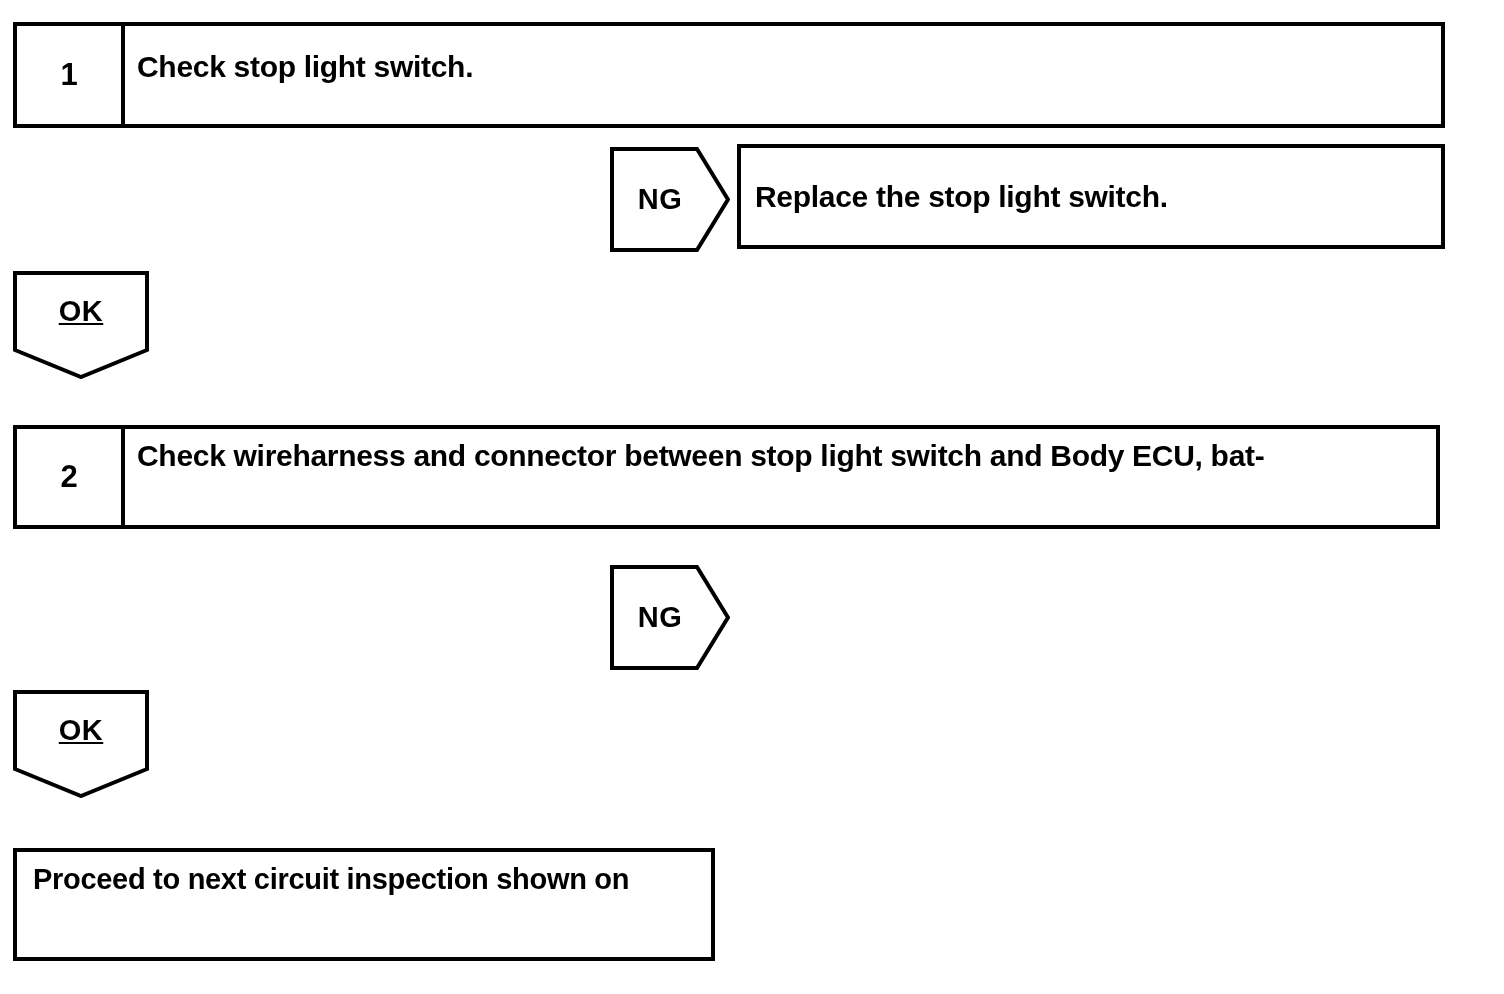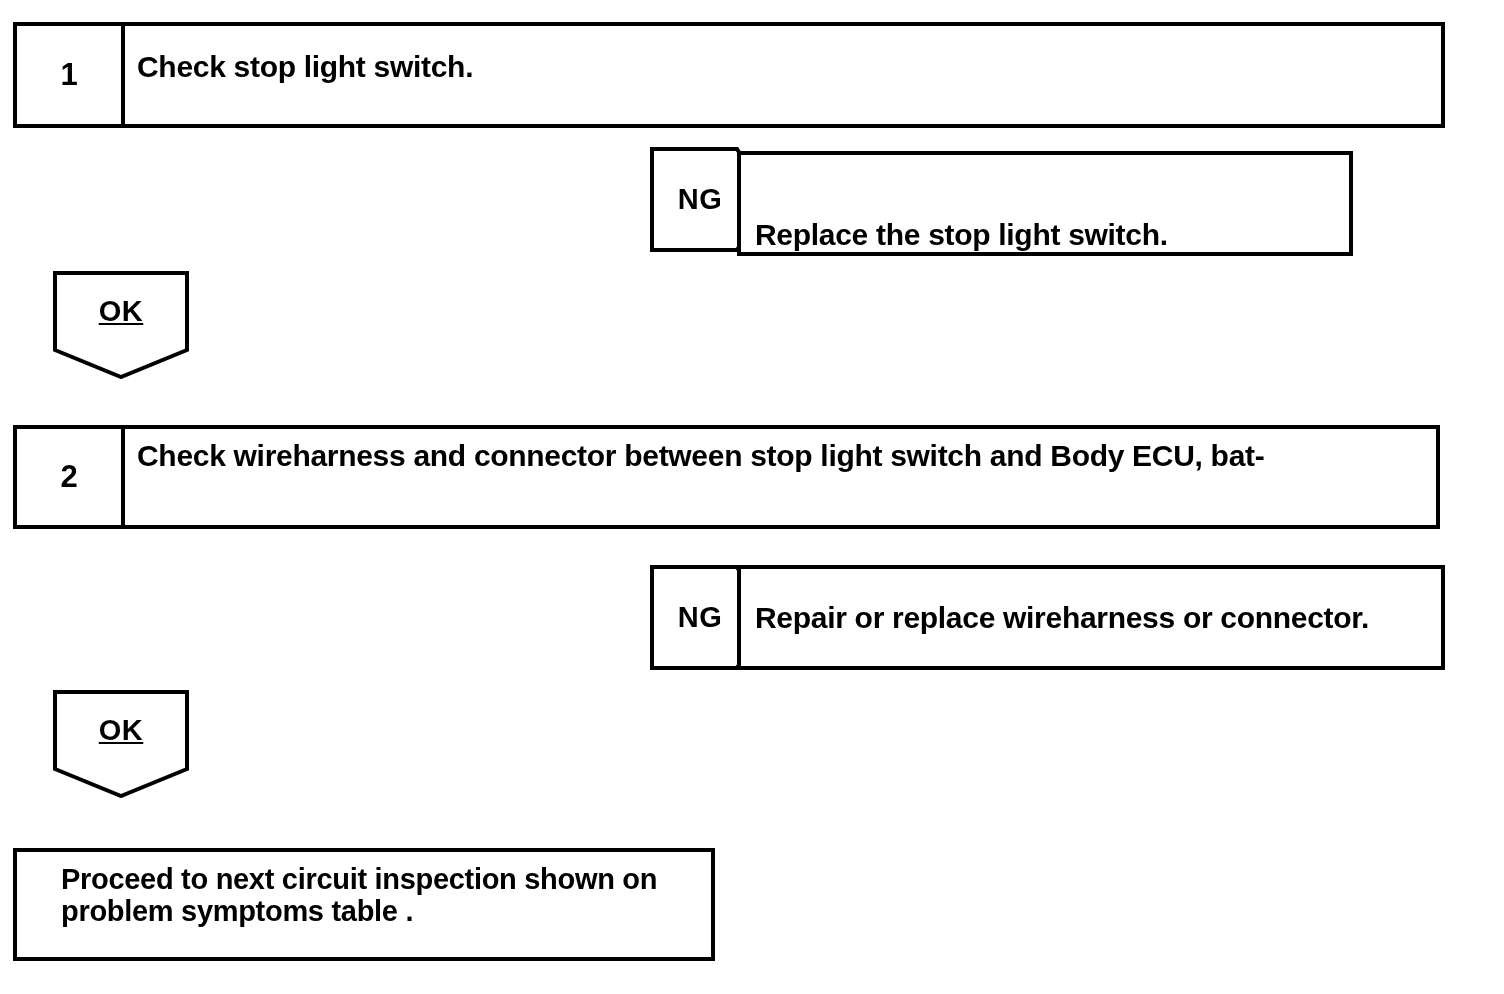--- a/index.html
+++ b/index.html
@@ -78,31 +78,30 @@
     letter-spacing: -0.3px;
   }
 
   .terminal-box {
     position: absolute;
     box-sizing: border-box;
     border: 4px solid #000;
     background: #fff;
     display: flex;
     align-items: flex-start;
-    padding: 12px 14px 0 44px;
+    padding: 12px 14px 0 16px;
     font-size: 29px;
     font-weight: bold;
     line-height: 1.1;
     letter-spacing: -0.3px;
   }
 
   
   .arrow {
     position: absolute;
-    margin-left: 40px;
   }
   .arrow svg {
     display: block;
     position: absolute;
     left: 0;
     top: 0;
   }
   .arrow .arrow-label {
     position: absolute;
     font-size: 29px;
@@ -139,21 +138,21 @@
     <div class="step-text">Check stop light switch.</div>
   </div>
 
   <div class="arrow arrow-ng" style="left:610px; top:147px; width:120px; height:105px;">
     <svg width="120" height="105" viewBox="0 0 120 105" xmlns="http://www.w3.org/2000/svg">
       <polygon points="2,2 87,2 118,52.5 87,103 2,103" fill="#ffffff" stroke="#000000" stroke-width="4" stroke-linejoin="miter"></polygon>
     </svg>
     <span class="arrow-label">NG</span>
   </div>
 
-  <div class="result-box" style="left:737px; top:151px; width:616px; height:105px;align-items:flex-end;">
+  <div class="result-box" style="left:737px; top:144px; width:708px; height:105px;">
     <span>Replace the stop light switch.</span>
   </div>
 
   <div class="arrow arrow-ok" style="left:13px; top:271px; width:136px; height:108px;">
     <svg width="136" height="108" viewBox="0 0 136 108" xmlns="http://www.w3.org/2000/svg">
       <polygon points="2,2 134,2 134,79 68,106 2,79" fill="#ffffff" stroke="#000000" stroke-width="4" stroke-linejoin="miter"></polygon>
     </svg>
     <span class="arrow-label">OK</span>
   </div>
 
@@ -166,31 +165,27 @@
     </div>
   </div>
 
   <div class="arrow arrow-ng" style="left:610px; top:565px; width:120px; height:105px;">
     <svg width="120" height="105" viewBox="0 0 120 105" xmlns="http://www.w3.org/2000/svg">
       <polygon points="2,2 87,2 118,52.5 87,103 2,103" fill="#ffffff" stroke="#000000" stroke-width="4" stroke-linejoin="miter"></polygon>
     </svg>
     <span class="arrow-label">NG</span>
   </div>
 
-  <div class="result-box" style="left:737px; top:565px; width:708px; height:105px;">
-    <span>Repair or replace wireharness or connector.</span>
-  </div>
 
   <div class="arrow arrow-ok" style="left:13px; top:690px; width:136px; height:108px;">
     <svg width="136" height="108" viewBox="0 0 136 108" xmlns="http://www.w3.org/2000/svg">
       <polygon points="2,2 134,2 134,79 68,106 2,79" fill="#ffffff" stroke="#000000" stroke-width="4" stroke-linejoin="miter"></polygon>
     </svg>
     <span class="arrow-label">OK</span>
   </div>
 
   <div class="terminal-box" style="left:13px; top:848px; width:702px; height:113px;">
     <span style="display:block;">
       <span style="display:block; white-space:nowrap;">Proceed to next circuit inspection shown on</span>
-      <span style="display:block; white-space:nowrap;">problem symptoms table .</span>
     </span>
   </div>
 
 </div>
 
 </body></html>

